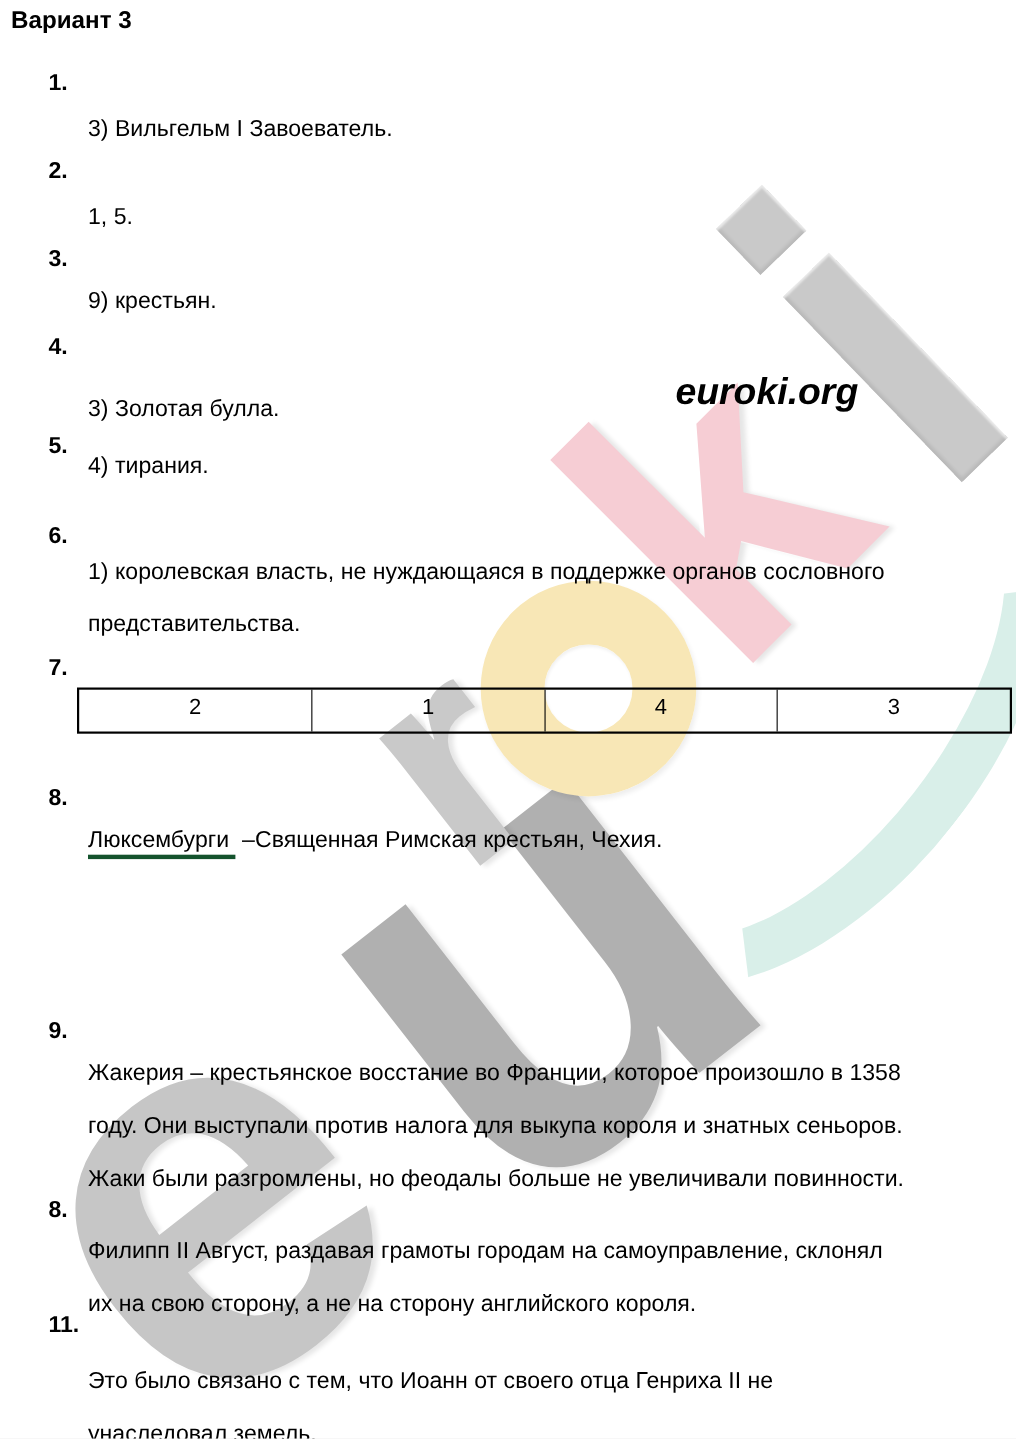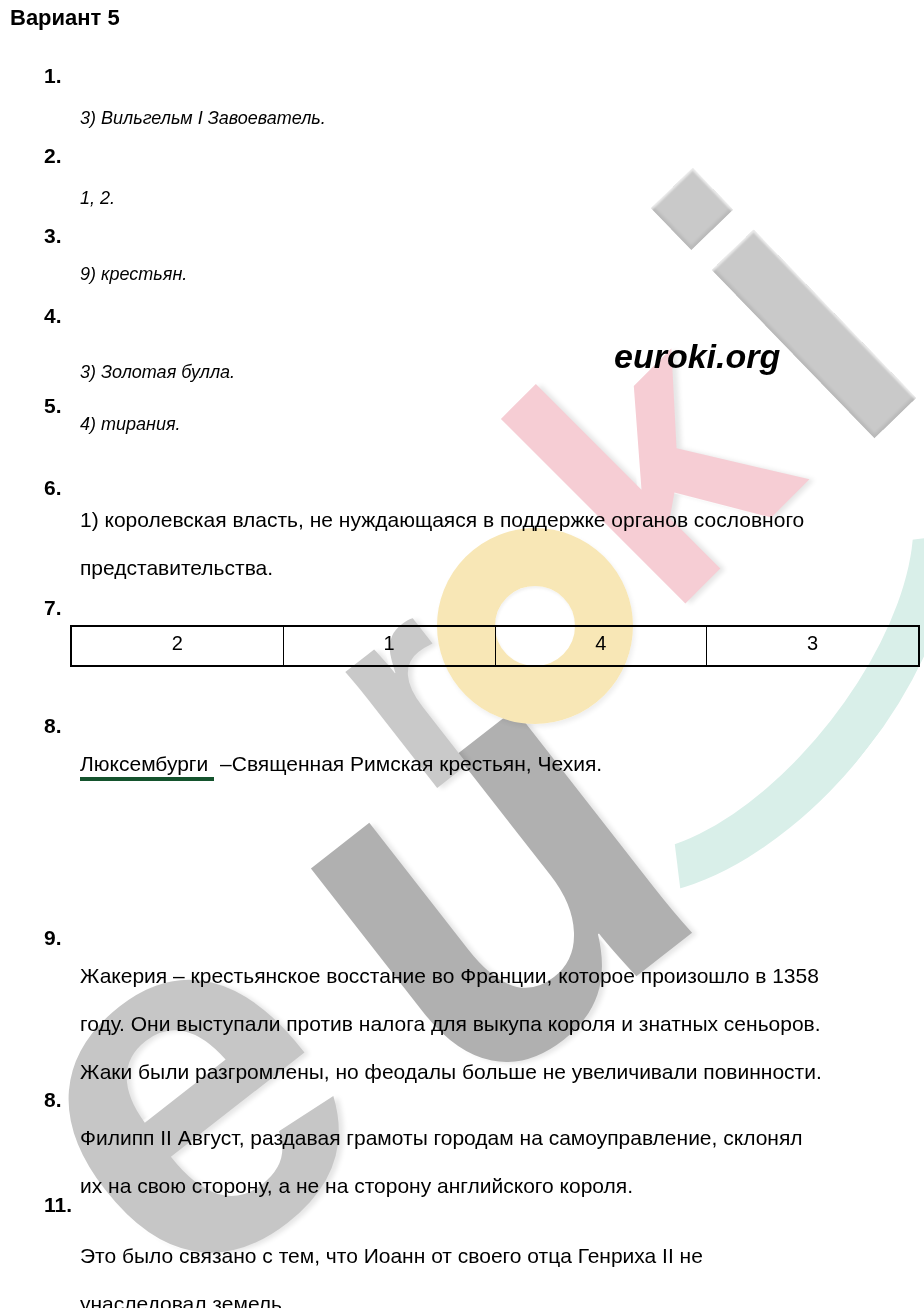--- a/index.html
+++ b/index.html
@@ -57,21 +57,21 @@
   .doc-title{
     position:absolute;left:10px;top:5px;
     font-size:22px;font-weight:bold;line-height:26px;
   }
   .num-label{
     position:absolute;left:44px;
     font-size:21px;font-weight:bold;line-height:24px;
   }
   .ans{
     position:absolute;left:80px;
-    font-size:18px;line-height:24px;white-space:nowrap;font-style:italic;
+    font-size:21px;line-height:24px;white-space:nowrap;
   }
   .para{
     position:absolute;left:80px;width:860px;
     font-size:21px;line-height:48px;white-space:pre-line;
   }
   .s8line{
     position:absolute;left:80px;
     font-size:21px;line-height:24px;white-space:nowrap;
   }
   .uname{
@@ -112,27 +112,27 @@
     <span class="wm-letter wm-r" style="color: rgb(201, 201, 201);">r</span>
     <div class="wm-o-ring" style="border-color: rgb(248, 231, 182);"></div>
     <div class="wm-swoosh" style="border-right-color: rgb(217, 239, 233);"></div>
     <span class="wm-letter wm-k" style="color: rgb(246, 205, 212);">k</span>
     <div class="wm-i-dot" style="background: rgb(201, 201, 201);"></div>
     <div class="wm-i-stem" style="background: rgb(201, 201, 201);"></div>
   </div>
 
   <div class="layer">
 
-    <div class="doc-title">Вариант 5</div>
+    <div class="doc-title">Вариант 3</div>
 
     <div class="num-label" style="top:64px">1.</div>
     <div class="ans" style="top:106px">3) Вильгельм I Завоеватель.</div>
 
     <div class="num-label" style="top:144px">2.</div>
-    <div class="ans" style="top:186px">1, 2.</div>
+    <div class="ans" style="top:186px">1, 5.</div>
 
     <div class="num-label" style="top:224px">3.</div>
     <div class="ans" style="top:262px">9) крестьян.</div>
 
     <div class="num-label" style="top:304px">4.</div>
     <div class="ans" style="top:360px">3) Золотая булла.</div>
     <div class="site-text">euroki.org</div>
 
     <div class="num-label" style="top:394px">5.</div>
     <div class="ans" style="top:412px">4) тирания.</div>

